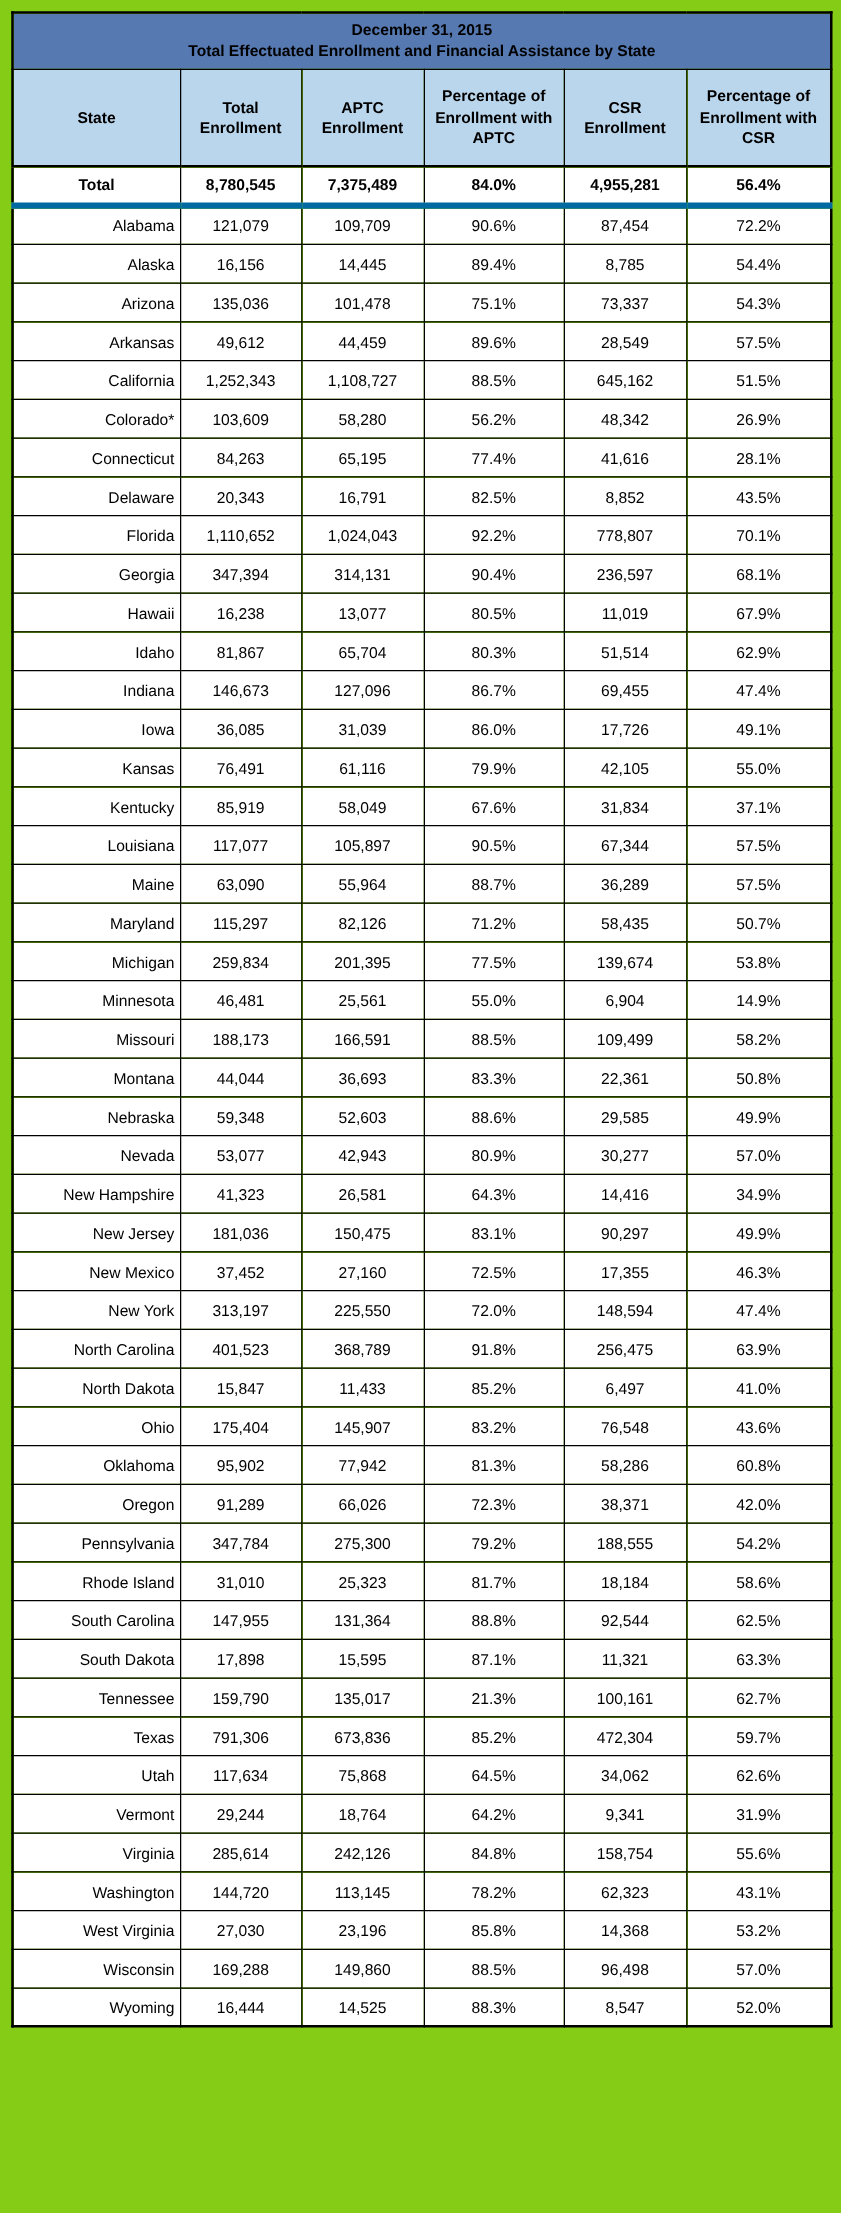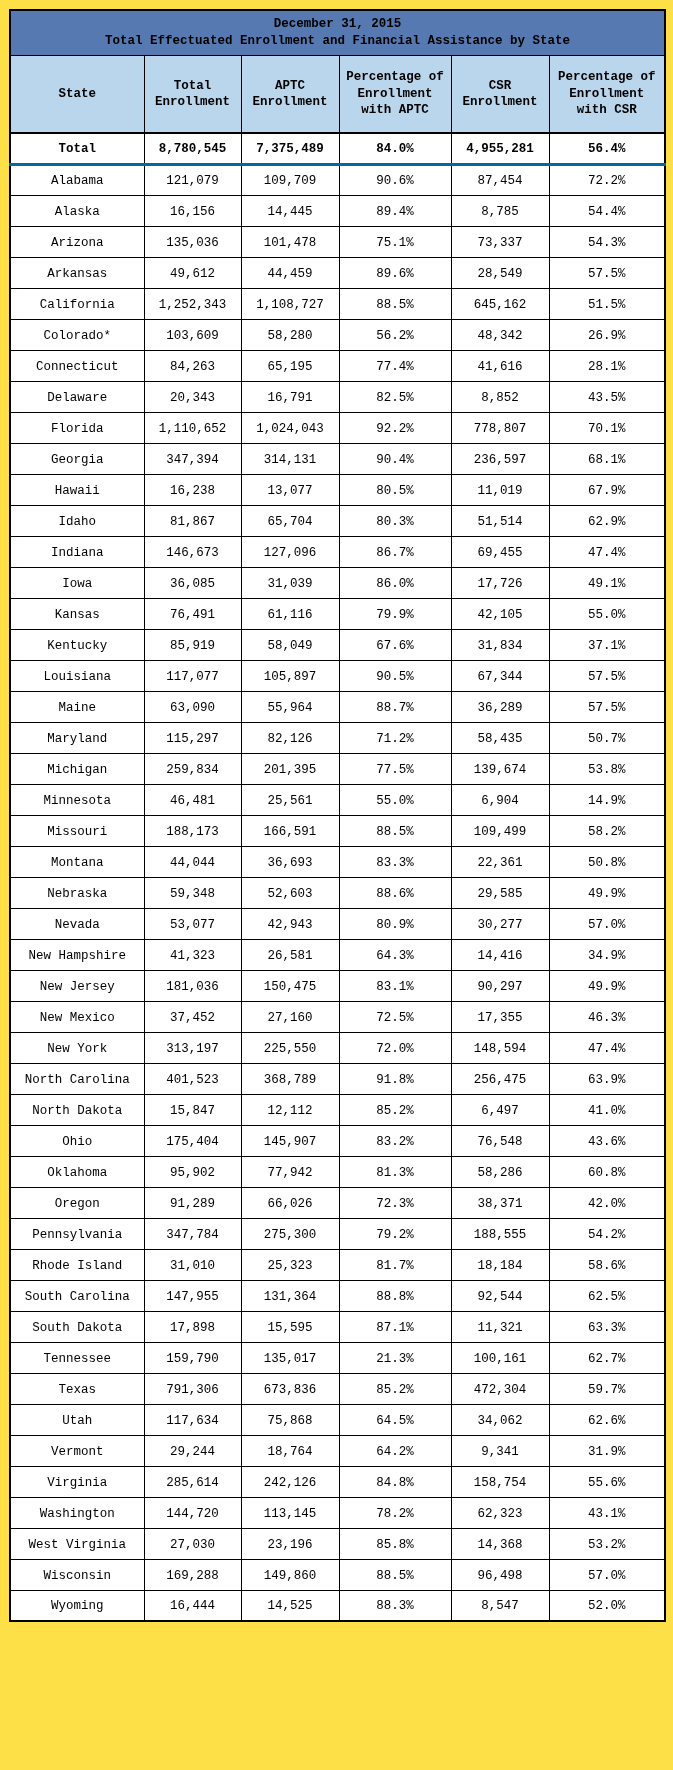--- a/index.html
+++ b/index.html
@@ -6,24 +6,23 @@
     margin: 0;
     padding: 0;
     background: #ffffff;
     width: 673px;
     font-family: "Liberation Sans", sans-serif;
     color: #000000;
   }
   .page {
     width: 673px;
     height: 1770px;
-    background: #fde047;
+    background: #84cc16;
     box-sizing: border-box;
     padding: 9px 9px 0 9px;
-    font-family: Liberation Mono, monospace;
   }
   table.enrollment {
     border-collapse: collapse;
     table-layout: fixed;
     width: 655px;
     border: 2px solid #000000;
   }
   table.enrollment th, table.enrollment td {
     border: 1px solid #000000;
     box-sizing: border-box;
@@ -54,26 +53,26 @@
   td {
     height: 31px;
     font-size: 12.5px;
     text-align: center;
     vertical-align: bottom;
     padding: 0 4px 7px 4px;
     background: #ffffff;
     white-space: nowrap;
   }
   td.state {
-    text-align: center;
+    text-align: right;
   }
   tr.total-row td {
     font-weight: bold;
     height: 31px;
-    border-bottom: 3px solid #0369a1;
+    border-bottom: 5px solid #0369a1;
   }
   tr.total-row td.state {
     text-align: center;
     padding-left: 4px;
   }
 </style>
 </head>
 <body>
 
 <div class="page">
@@ -347,21 +346,21 @@
           <td class="state">North Carolina</td>
           <td class="value">401,523</td>
           <td class="value">368,789</td>
           <td class="value">91.8%</td>
           <td class="value">256,475</td>
           <td class="value">63.9%</td>
         </tr>
         <tr>
           <td class="state">North Dakota</td>
           <td class="value">15,847</td>
-          <td class="value">12,112</td>
+          <td class="value">11,433</td>
           <td class="value">85.2%</td>
           <td class="value">6,497</td>
           <td class="value">41.0%</td>
         </tr>
         <tr>
           <td class="state">Ohio</td>
           <td class="value">175,404</td>
           <td class="value">145,907</td>
           <td class="value">83.2%</td>
           <td class="value">76,548</td>

